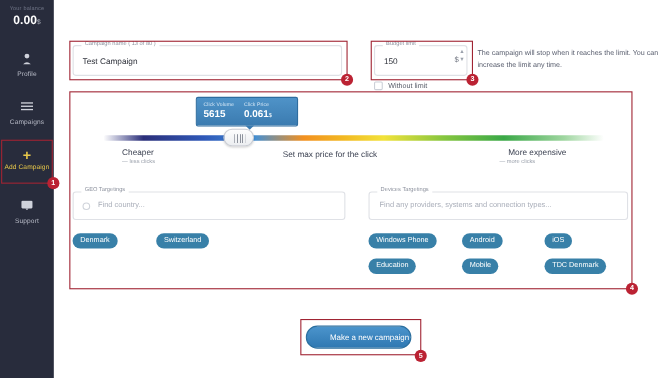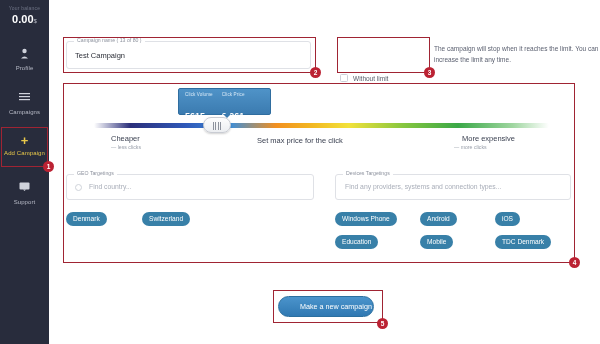--- a/index.html
+++ b/index.html
@@ -92,21 +92,21 @@
   
   #slider-panel { position:absolute; left:17px; top:88px; width:505px; height:62px; }
 
   #tooltip {
     position:absolute; left:112px; top:0; width:93px; height:27px;
     background:linear-gradient(#4f93c8,#3b7bb0); border:1px solid #2f6d9f;
     border-radius:2px; color:#fff; padding:3px 6px;
   }
   #tooltip .cols { display:flex; gap:9px; }
   #tooltip .c-lab { font-size:4.6px; color:#d6e8f6; letter-spacing:.1px; }
-  #tooltip .c-val { font-size:9px; font-weight:bold; margin-top:14px; }
+  #tooltip .c-val { font-size:9px; font-weight:bold; margin-top:1px; }
   #tooltip .c-val .sm { font-size:5px; font-weight:normal; }
   #tooltip .tip-arrow {
     position:absolute; left:44px; bottom:-4px; width:0;height:0;
     border-left:4px solid transparent; border-right:4px solid transparent;
     border-top:4px solid #3b7bb0;
   }
 
   #track {
     position:absolute; left:28px; top:35px; width:455px; height:5px; border-radius:2px;
     background:linear-gradient(to right,
@@ -213,20 +213,29 @@
   </div>
 </div>
 
 <div id="main">
 
   <div class="fld" id="f-campaign">
     <span class="lg">Campaign name ( 13 of 80 )</span>
     <input class="txt" type="text" value="Test Campaign" style="">
   </div>
 
+  <div class="fld" id="f-budget">
+    <span class="lg">Budget limit</span>
+    <input class="txt" type="text" value="150" style="">
+    <span class="cursym">$</span>
+    <span class="spin">
+      <i>▲</i>
+      <i>▼</i>
+    </span>
+  </div>
 
   <div id="chk-row">
     <span class="cbox"></span>
     <span class="clabel">Without limit</span>
   </div>
 
   <div id="budget-help">The campaign will stop when it reaches the limit. You can increase the limit any time.</div>
 
   <div id="slider-panel">
 

